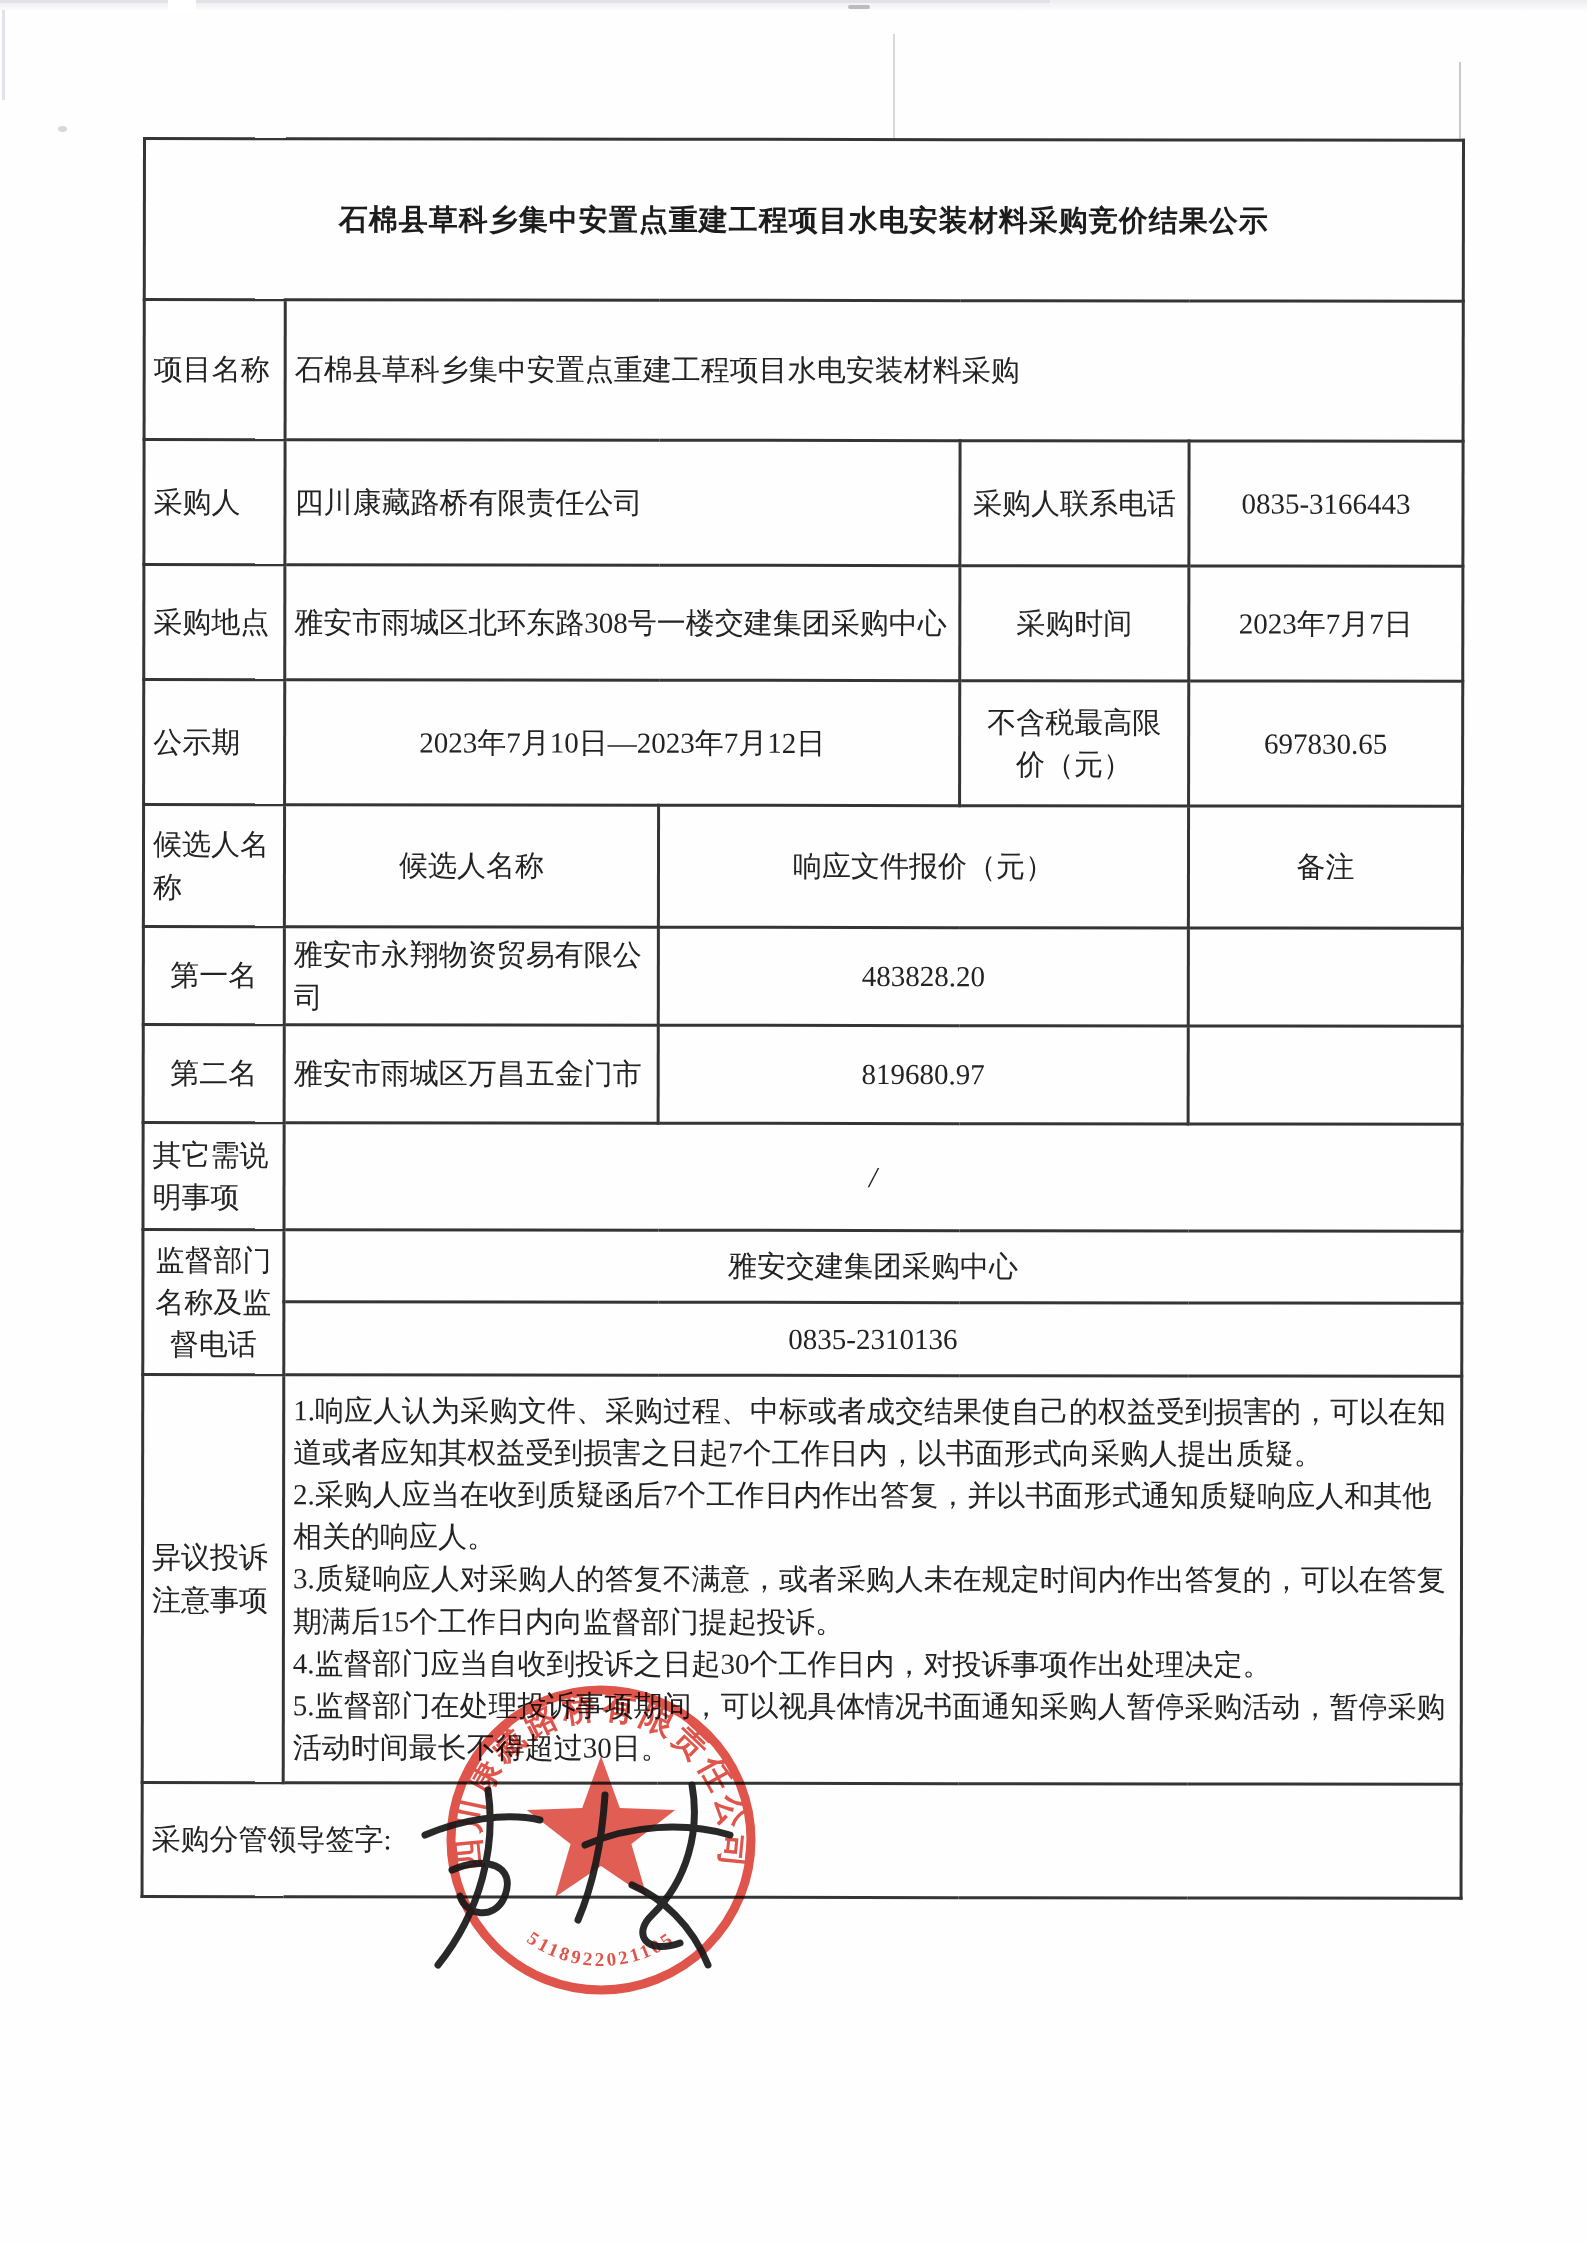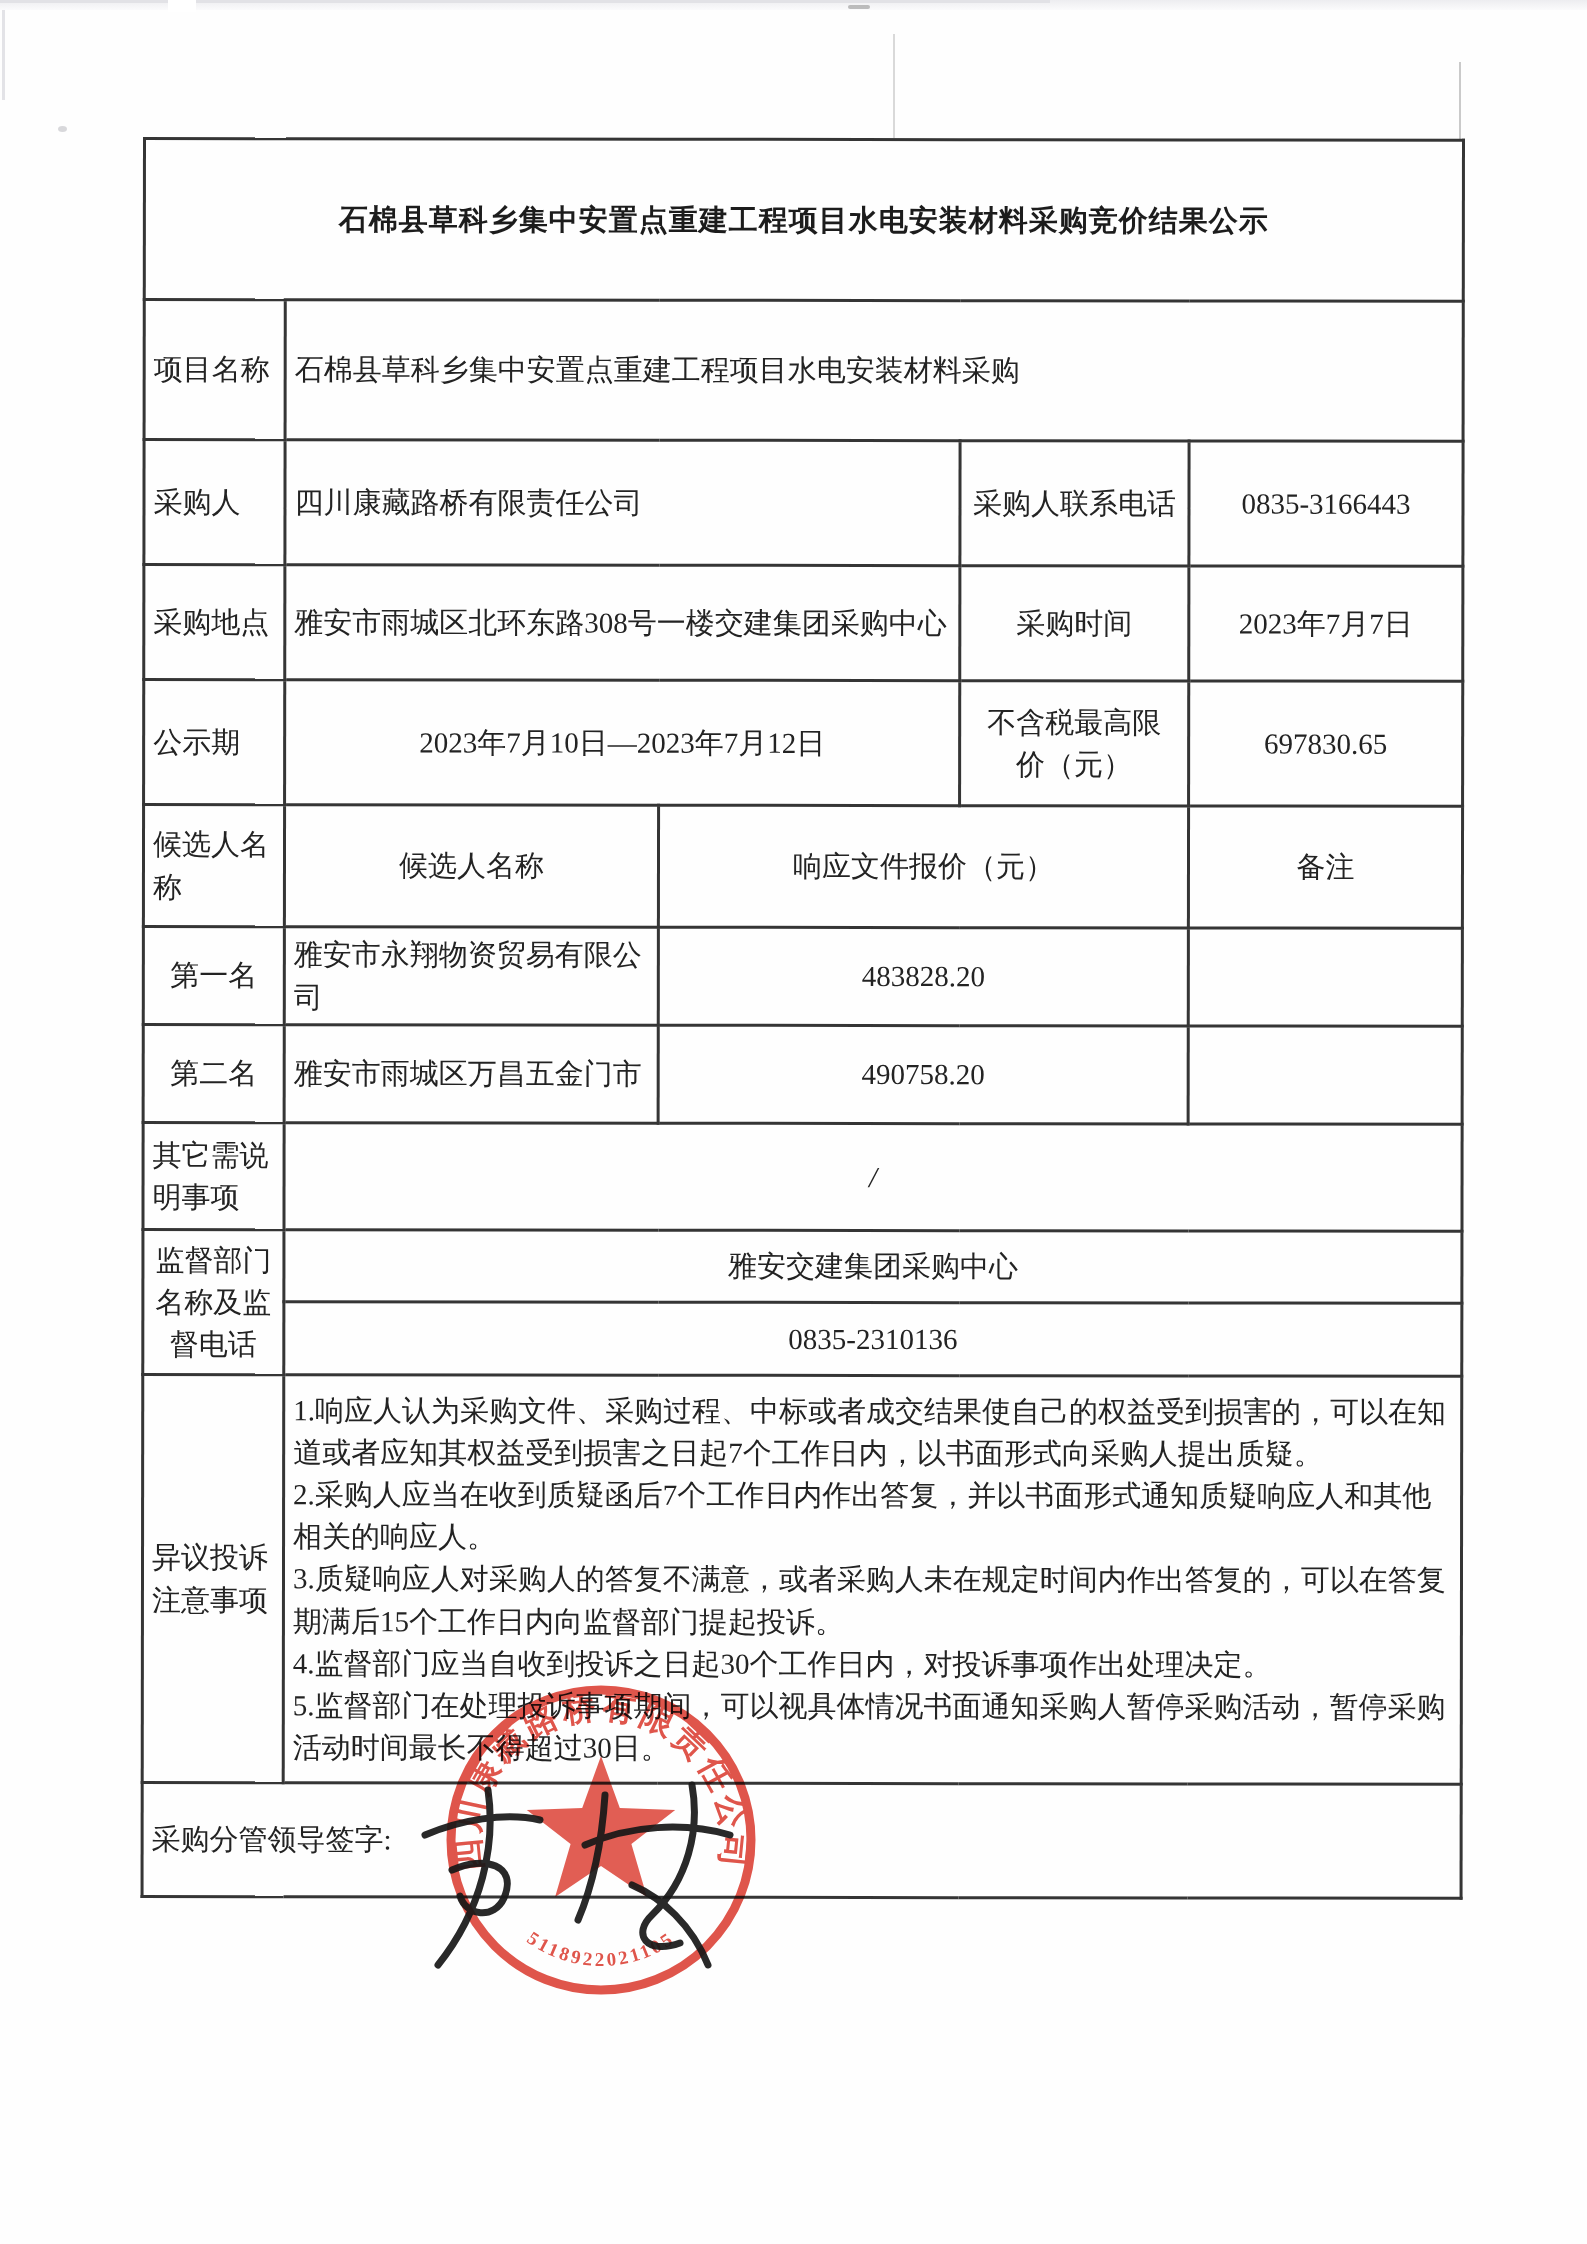--- a/index.html
+++ b/index.html
@@ -115,21 +115,21 @@
   <tr style="height:98px">
     <td class="ctr">第一名</td>
     <td class="lbl">雅安市永翔物资贸易有限公司</td>
     <td colspan="2" class="ctr">483828.20</td>
     <td class="ctr"></td>
   </tr>
 
   <tr style="height:98px">
     <td class="ctr">第二名</td>
     <td class="lbl">雅安市雨城区万昌五金门市</td>
-    <td colspan="2" class="ctr">490758.20</td>
+    <td colspan="2" class="ctr">819680.97</td>
     <td class="ctr"></td>
   </tr>
 
   <tr style="height:107px">
     <td class="lbl">其它需说明事项</td>
     <td colspan="4" class="ctr slash-cell">/</td>
   </tr>
 
   <tr style="height:72px">
     <td rowspan="2" class="ctr" style="padding:4px 8px">监督部门名称及监督电话</td>

